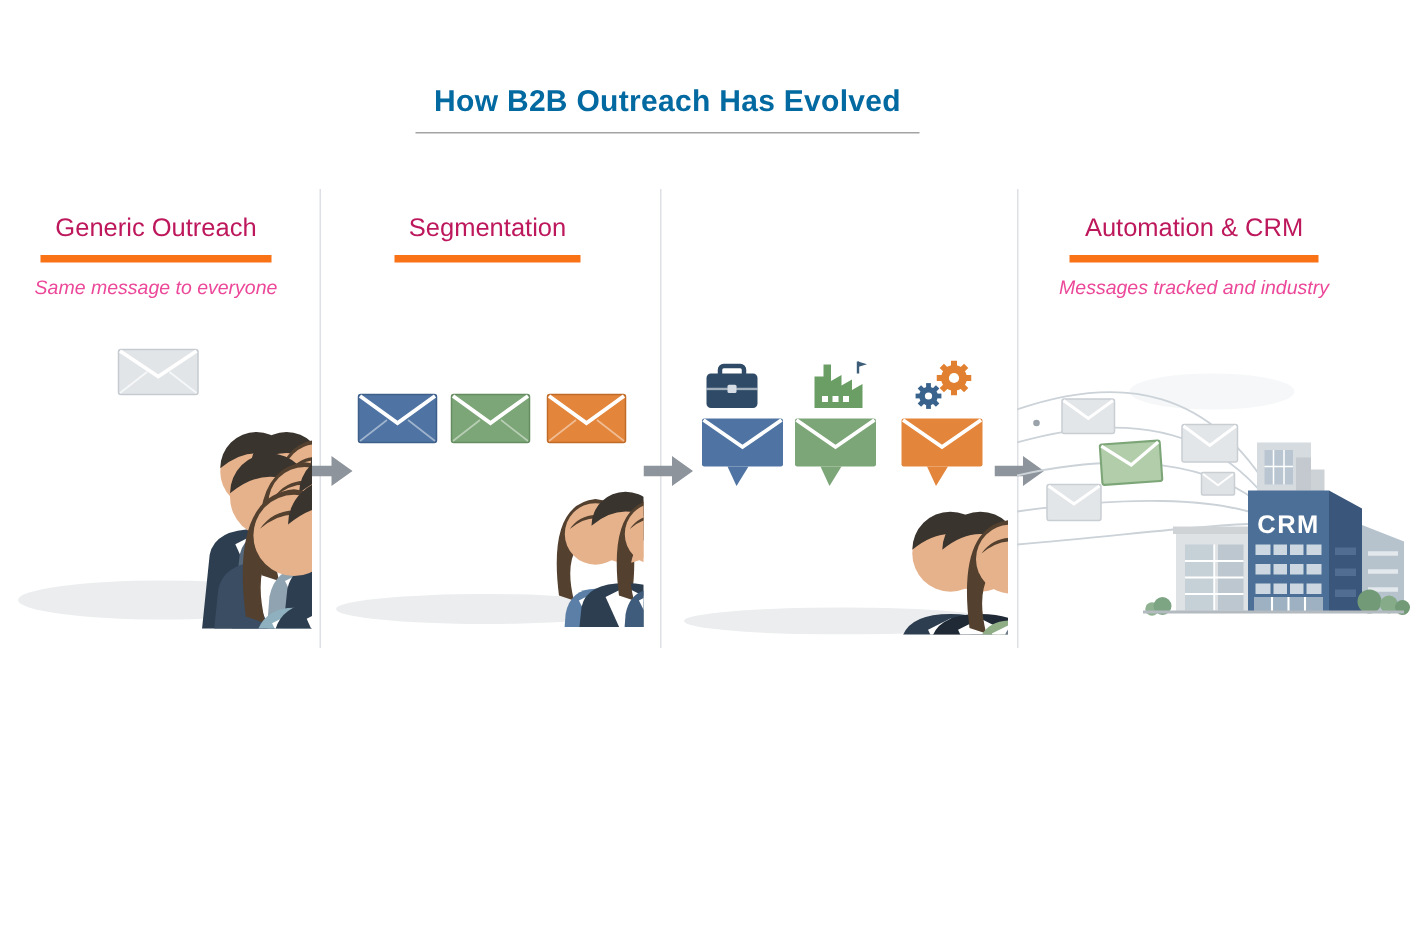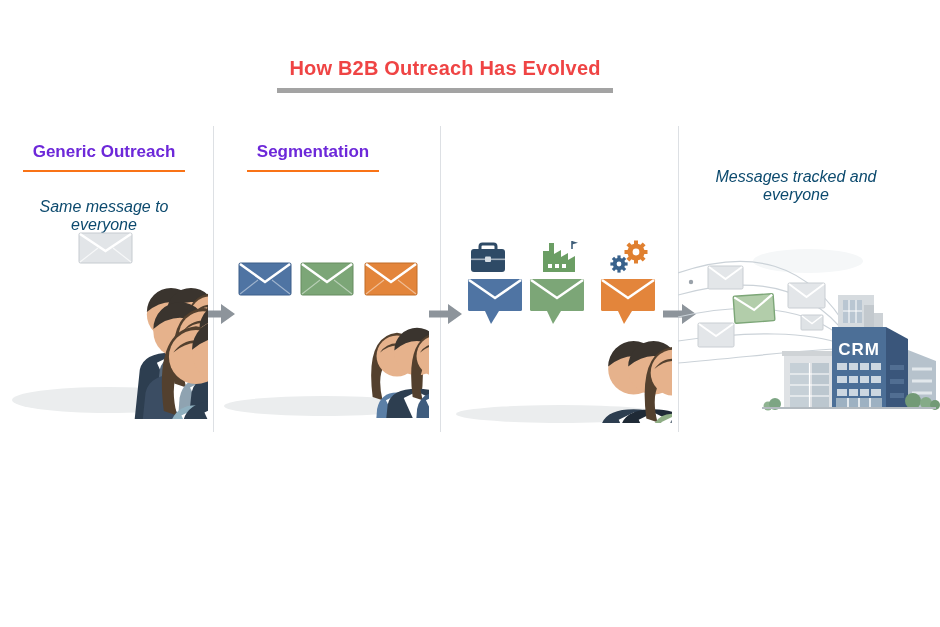--- a/index.html
+++ b/index.html
@@ -1,25 +1,25 @@
 <!DOCTYPE html>
 <html><head>
 <meta charset="utf-8">
 <style>
   html,body{margin:0;padding:0;background:#ffffff;}
   .canvas{position:relative;width:940px;height:627px;background:#ffffff;overflow:hidden;
           font-family:"Liberation Sans",sans-serif;}
   .title-wrap{position:absolute;top:57px;left:0;width:890px;text-align:center;}
-  .title{display:inline-block;font-size:20px;font-weight:bold;color:#ef4444;
-         border-bottom:5px solid #a3a3a3;padding:0 12px 8px;letter-spacing:.2px;}
+  .title{display:inline-block;font-size:20px;font-weight:bold;color:#0369a1;
+         border-bottom:1px solid #a3a3a3;padding:0 12px 8px;letter-spacing:.2px;}
   .divider{position:absolute;top:126px;height:306px;width:1px;background:#dde0e4;}
   .stage{position:absolute;top:142px;text-align:center;}
-  .stage-heading{display:inline-block;font-size:17px;font-weight:bold;color:#6d28d9;
-                 border-bottom:2px solid #f97316;padding:0 10px 8px;}
-  .stage-subtitle{font-style:italic;font-size:16px;color:#0c4a6e;margin-top:26px;}
+  .stage-heading{display:inline-block;font-size:17px;font-weight:normal;color:#be185d;
+                 border-bottom:5px solid #f97316;padding:0 10px 8px;}
+  .stage-subtitle{font-style:italic;font-size:13px;color:#ec4899;margin-top:9px;}
   .illus{position:absolute;}
   .flow-arrow{position:absolute;width:34px;height:22px;}
 </style>
 </head>
 <body>
 
 <div class="canvas">
 
   <svg width="0" height="0" style="position:absolute" aria-hidden="true">
     <defs>
@@ -48,27 +48,28 @@
   </div>
 
   <div class="divider" style="left:213px"></div>
   <div class="divider" style="left:440px"></div>
   <div class="divider" style="left:678px"></div>
 
   <div class="stage" style="left:6px;width:196px">
     <span class="stage-heading">Generic Outreach</span>
     <div class="stage-subtitle">Same message to everyone</div>
   </div>
-  <div class="stage" style="left:220px;width:186px">
+  <div class="stage" style="left:232px;width:186px">
     <span class="stage-heading">Segmentation</span>
   </div>
   <div class="stage" style="left:456px;width:200px">
   </div>
   <div class="stage" style="left:696px;width:200px">
-    <div class="stage-subtitle">Messages tracked and everyone</div>
+    <span class="stage-heading">Automation &amp; CRM</span>
+    <div class="stage-subtitle">Messages tracked and industry</div>
   </div>
 
   <svg class="flow-arrow" style="left:202px;top:303px" viewBox="0 0 34 22">
     <polygon points="0,7.5 19,7.5 19,1 33,11 19,21 19,14.5 0,14.5" fill="#8d949b"></polygon>
   </svg>
   <svg class="flow-arrow" style="left:429px;top:303px" viewBox="0 0 34 22">
     <polygon points="0,7.5 19,7.5 19,1 33,11 19,21 19,14.5 0,14.5" fill="#8d949b"></polygon>
   </svg>
   <svg class="flow-arrow" style="left:663px;top:303px" viewBox="0 0 34 22">
     <polygon points="0,7.5 19,7.5 19,1 33,11 19,21 19,14.5 0,14.5" fill="#8d949b"></polygon>

